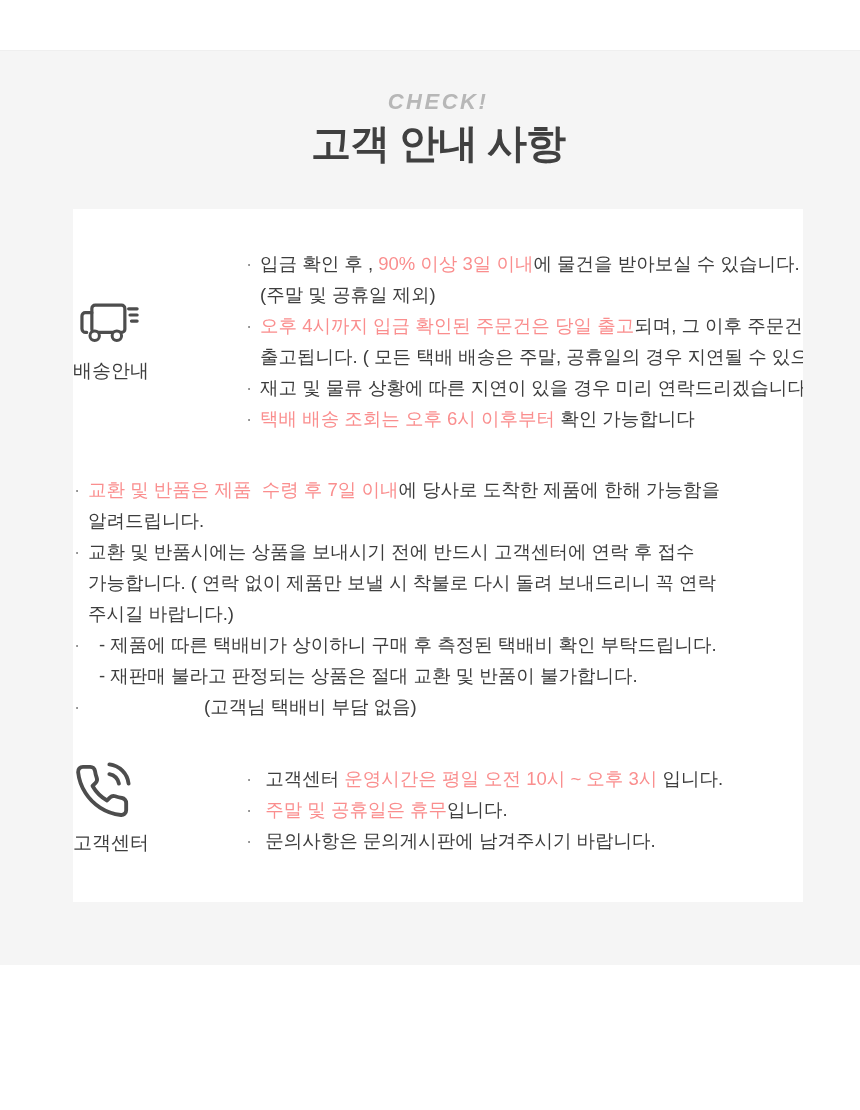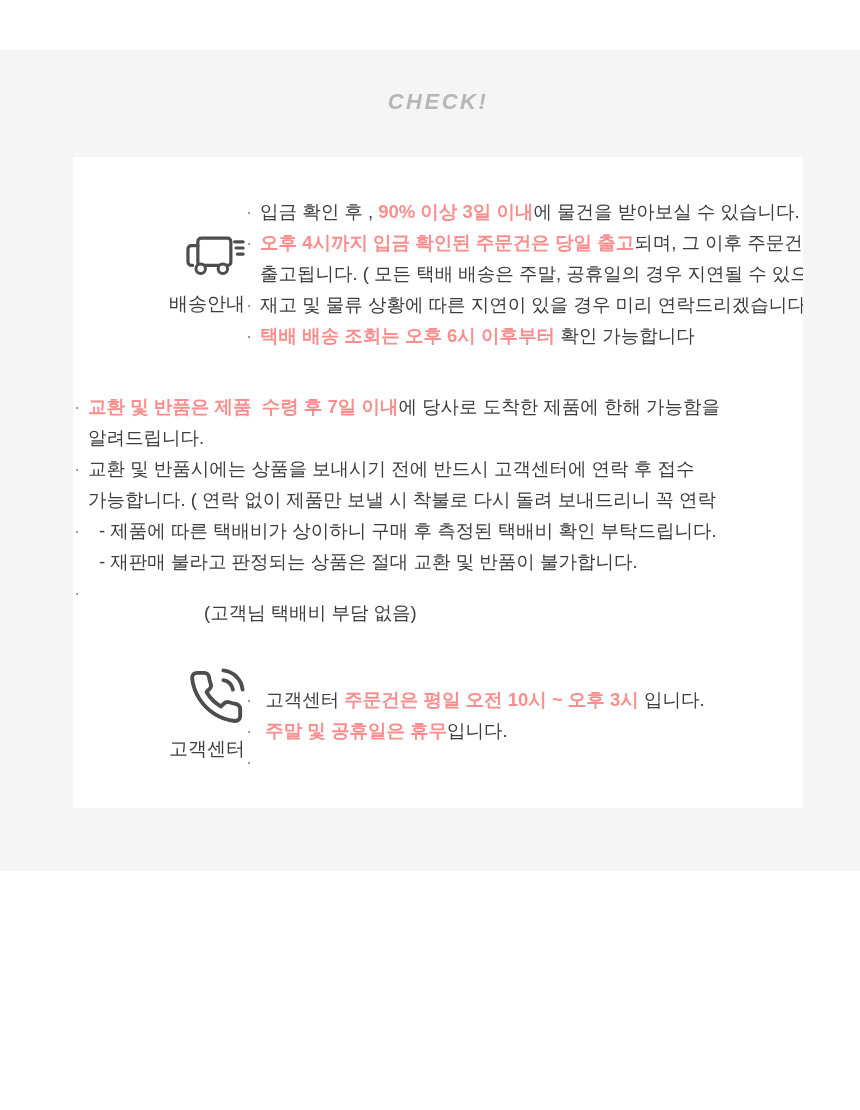--- a/index.html
+++ b/index.html
@@ -28,75 +28,78 @@
   .card {
     width:730px; margin:42px auto 0 auto;
     background:var(--card,#ffffff);
     padding:39px 0 46px 0;
     overflow:hidden;
   }
   .section { display:flex; align-items:center; }
   .section + .section { margin-top:40px; }
   .icon-col {
     flex:0 0 172px; width:172px;
-    display:flex; flex-direction:column; align-items:flex-end;
+    display:flex; flex-direction:column; align-items:flex-start;
   }
   .icon { height:auto; }
   .icon svg { display:block; }
   .icon-label { margin-top:10px; font-size:19px; color:var(--text,#3d3d3d); }
   .text-col { flex:1 1 auto; min-width:0; padding-right:8px; }
   .line {
     position:relative; font-size:18.5px; line-height:31px;
     white-space:pre; color:var(--text,#3d3d3d);
   }
   .line.bullet, .line.wrap { padding-left:15px; }
   .line.dash { padding-left:26px; }
-  .line.note { padding-left:131px;margin-top:20px; }
+  .line.note { padding-left:131px; }
   .dot { position:absolute; left:1px; top:0; color:var(--bullet,#8f8f8f); }
-  .accent { color:var(--accent,#fa8e8e);font-weight:bold; }
+  .accent { color:var(--accent,#fa8e8e); }
 </style>
 </head>
 <body>
 
 <div class="top-strip"></div>
 
 <div class="band">
   <div class="eyebrow">CHECK!</div>
+  <h1 class="title">고객 안내 사항</h1>
 
   <div class="card">
     <div id="sections">
         <section class="section">
           <div class="icon-col">
             <div class="icon">
               <svg width="66" height="50" viewBox="0 0 70 52">
        <g fill="none" stroke="#4d4d4d" stroke-width="3.4" stroke-linecap="round" stroke-linejoin="round">
          <rect x="20" y="7" width="35" height="29" rx="3.5"></rect>
          <path d="M20 15h-7a3.5 3.5 0 0 0-3.5 3.5V32a4 4 0 0 0 4 4h1"></path>
          <path d="M59 11h9M60.5 17.5h7.5M62 24h6"></path>
        </g>
        <circle cx="23" cy="39.5" r="5" fill="#fff" stroke="#4d4d4d" stroke-width="3.2"></circle>
        <circle cx="46.5" cy="39.5" r="5" fill="#fff" stroke="#4d4d4d" stroke-width="3.2"></circle>
      </svg>
             </div>
             <div class="icon-label">배송안내</div>
           </div>
           <div class="text-col">
             <div class="line bullet"><span class="dot">·</span><span>입금 확인 후 , </span><span class="accent">90% 이상 3일 이내</span><span>에 물건을 받아보실 수 있습니다.</span></div>
+            <div class="line wrap"><span>(주말 및 공휴일 제외)</span></div>
             <div class="line bullet"><span class="dot">·</span><span class="accent">오후 4시까지 입금 확인된 주문건은 당일 출고</span><span>되며, 그 이후 주문건은 다음 날</span></div>
             <div class="line wrap"><span>출고됩니다. ( 모든 택배 배송은 주말, 공휴일의 경우 지연될 수 있으며,</span></div>
             <div class="line bullet"><span class="dot">·</span><span>재고 및 물류 상황에 따른 지연이 있을 경우 미리 연락드리겠습니다.</span></div>
             <div class="line bullet"><span class="dot">·</span><span class="accent">택배 배송 조회는 오후 6시 이후부터</span><span> 확인 가능합니다</span></div>
           </div>
         </section>
         <section class="section">
           <div class="text-col">
             <div class="line bullet"><span class="dot">·</span><span class="accent">교환 및 반품은 제품  수령 후 7일 이내</span><span>에 당사로 도착한 제품에 한해 가능함을</span></div>
             <div class="line wrap"><span>알려드립니다.</span></div>
             <div class="line bullet"><span class="dot">·</span><span>교환 및 반품시에는 상품을 보내시기 전에 반드시 고객센터에 연락 후 접수</span></div>
             <div class="line wrap"><span>가능합니다. ( 연락 없이 제품만 보낼 시 착불로 다시 돌려 보내드리니 꼭 연락</span></div>
+            <div class="line wrap"><span>주시길 바랍니다.)</span></div>
             <div class="line bullet"><span class="dot">·</span></div>
             <div class="line dash"><span>- 제품에 따른 택배비가 상이하니 구매 후 측정된 택배비 확인 부탁드립니다.</span></div>
             <div class="line dash"><span>- 재판매 불라고 판정되는 상품은 절대 교환 및 반품이 불가합니다.</span></div>
             <div class="line bullet"><span class="dot">·</span></div>
             <div class="line note"><span>(고객님 택배비 부담 없음)</span></div>
           </div>
         </section>
         <section class="section">
           <div class="icon-col">
             <div class="icon">
@@ -104,20 +107,20 @@
        <g fill="none" stroke="#4d4d4d" stroke-width="1.6" stroke-linecap="round" stroke-linejoin="round">
          <path d="M22 16.92v3a2 2 0 0 1-2.18 2 19.79 19.79 0 0 1-8.63-3.07 19.5 19.5 0 0 1-6-6A19.79 19.79 0 0 1 2.12 4.18 2 2 0 0 1 4.11 2h3a2 2 0 0 1 2 1.72c.13.96.36 1.9.7 2.81a2 2 0 0 1-.45 2.11L8.09 9.91a16 16 0 0 0 6 6l1.27-1.27a2 2 0 0 1 2.11-.45c.91.34 1.85.57 2.81.7A2 2 0 0 1 22 16.92z"></path>
          <path d="M15.05 5A5 5 0 0 1 19 8.95"></path>
          <path d="M15.05 1A9 9 0 0 1 23 8.94"></path>
        </g>
      </svg>
             </div>
             <div class="icon-label">고객센터</div>
           </div>
           <div class="text-col">
-            <div class="line bullet"><span class="dot">·</span><span> 고객센터 </span><span class="accent">주문건은 평일 오전 10시 ~ 오후 3시</span><span> 입니다.</span></div>
+            <div class="line bullet"><span class="dot">·</span><span> 고객센터 </span><span class="accent">운영시간은 평일 오전 10시 ~ 오후 3시</span><span> 입니다.</span></div>
             <div class="line bullet"><span class="dot">·</span><span> </span><span class="accent">주말 및 공휴일은 휴무</span><span>입니다.</span></div>
-            <div class="line bullet"><span class="dot">·</span></div>
+            <div class="line bullet"><span class="dot">·</span><span> 문의사항은 문의게시판에 남겨주시기 바랍니다.</span></div>
           </div>
         </section>
       </div>
   </div>
 </div>
 
 </body></html>

